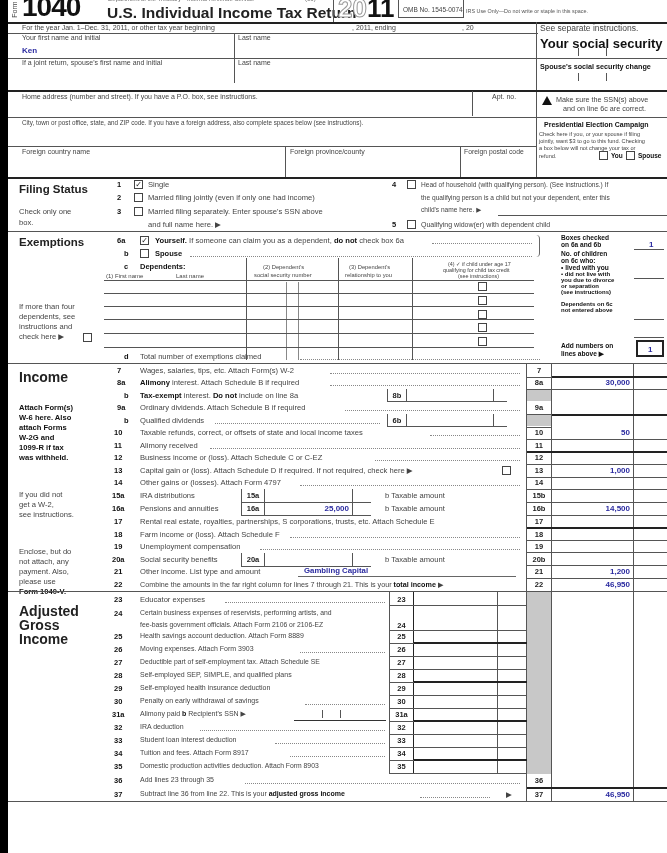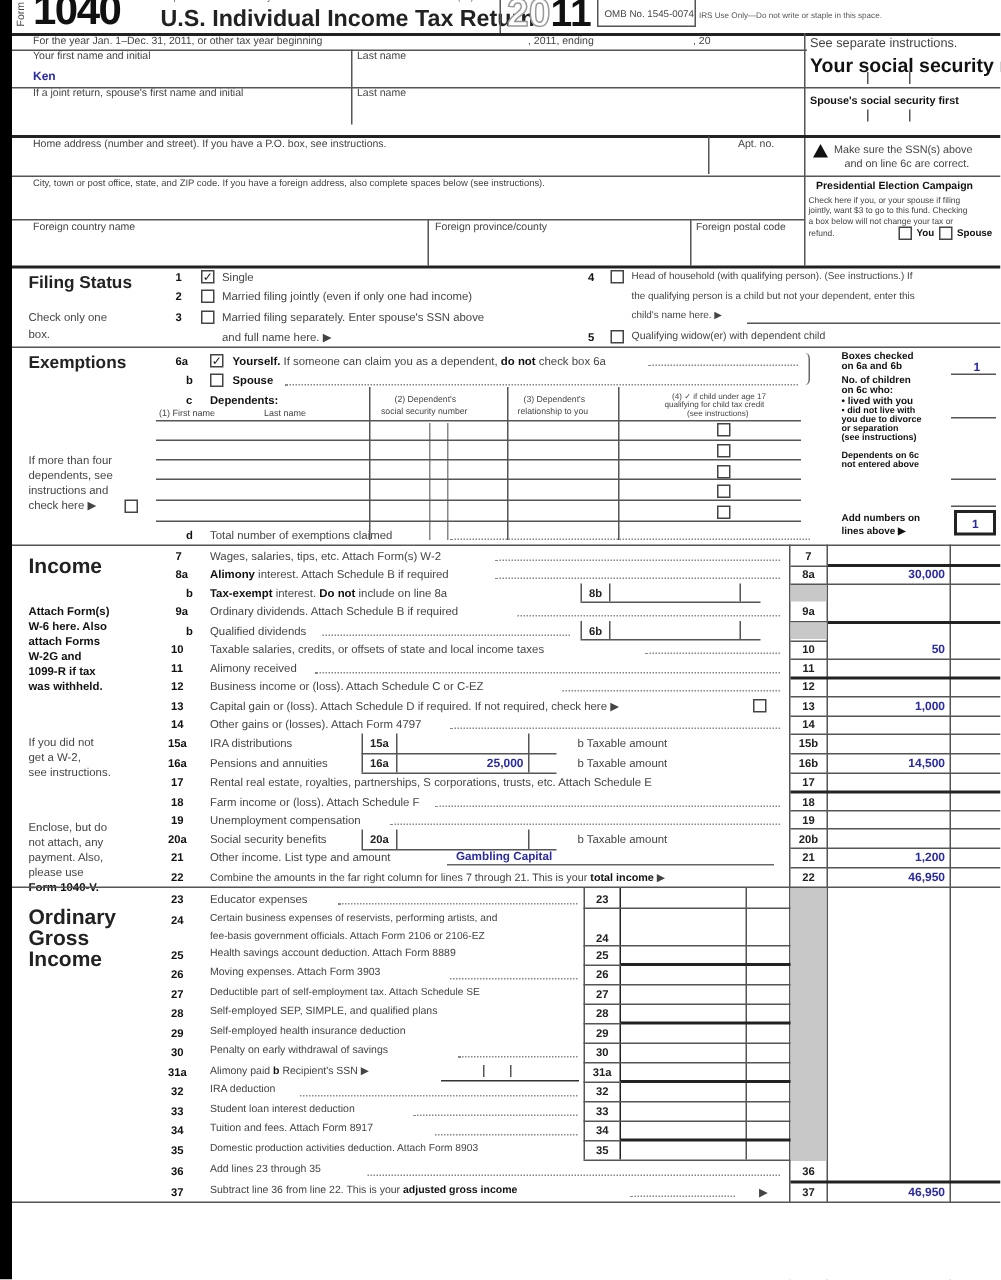--- a/index.html
+++ b/index.html
@@ -71,21 +71,21 @@
   <div class="vl" style="left:40px;top:2px;height:8px" data-name="ssn-separator"></div>
   <div class="vl" style="left:68px;top:2px;height:8px" data-name="ssn-separator"></div>
 </div>
 
 <div class="hl" style="left:8px;top:58px;width:659px" data-name="divider"></div>
 <div class="t" data-name="spouse-name-label" style="left:22px;top:59px">If a joint return, spouse's first name and initial</div>
 <div class="abs" data-name="spouse-first-name-input" style="left:20px;top:68px;width:212px;height:14px"></div>
 <div class="vl" style="left:234px;top:58px;height:25px" data-name="divider"></div>
 <div class="t" data-name="spouse-last-name-label" style="left:238px;top:59px">Last name</div>
 <div class="abs" data-name="spouse-last-name-input" style="left:236px;top:68px;width:298px;height:14px"></div>
-<div class="tb" data-name="spouse-ssn-label" style="left:540px;top:62px;font-size:7.2px">Spouse's social security first</div>
+<div class="tb" data-name="spouse-ssn-label" style="left:540px;top:62px;font-size:7.2px">Spouse's social security change</div>
 <div class="abs" data-name="spouse-ssn-input" style="left:538px;top:72px;width:128px;height:11px">
   <div class="vl" style="left:40px;top:1px;height:8px" data-name="ssn-separator"></div>
   <div class="vl" style="left:68px;top:1px;height:8px" data-name="ssn-separator"></div>
 </div>
 
 <div class="hl2" style="left:8px;top:90px;width:659px" data-name="divider"></div>
 <div class="t" data-name="home-address-label" style="left:22px;top:93px">Home address (number and street). If you have a P.O. box, see instructions.</div>
 <div class="abs" data-name="home-address-input" style="left:20px;top:102px;width:450px;height:14px"></div>
 <div class="vl" style="left:472px;top:91px;height:25px" data-name="divider"></div>
 <div class="t" data-name="apt-label" style="left:492px;top:93px">Apt. no.</div>
@@ -317,21 +317,21 @@
   <div class="vl" style="left:406px;top:414px;height:12px"></div>
   <div class="abs" data-name="line-9b-amount-input" style="left:407px;top:414px;width:86px;height:12px"></div>
   <div class="vl" style="left:493px;top:414px;height:12px"></div>
   <div class="hl" style="left:387px;top:426px;width:120px"></div>
   <div class="gray" style="left:527px;top:415px;width:24px;height:11px" data-name="shaded-cell"></div>
 </div>
 <div class="hl" style="left:527px;top:427px;width:25px" data-name="divider"></div>
 
 <div data-name="income-line-10">
   <div class="num" style="left:114px;top:428px">10</div>
-  <div class="desc" style="left:140px;top:428px">Taxable salaries, credits, or offsets of state and local income taxes</div>
+  <div class="desc" style="left:140px;top:428px">Taxable refunds, correct, or offsets of state and local income taxes</div>
   <div class="dots" style="left:430px;top:435px;width:90px" data-name="dot-leader"></div>
   <div class="rn" style="left:527px;top:428px;width:24px">10</div>
   <div class="abs" data-name="line-10-amount-input" style="left:552px;top:427px;width:80px;height:12px">
       <span class="val" style="right:2px;top:1px">50</span>
     </div>
 </div>
 <div class="hl" style="left:527px;top:439px;width:140px" data-name="divider"></div>
 <div data-name="income-line-11">
   <div class="num" style="left:114px;top:441px">11</div>
   <div class="desc" style="left:140px;top:441px">Alimony received</div>
@@ -459,21 +459,21 @@
   <div class="num" style="left:114px;top:580px">22</div>
   <div class="desc" style="left:140px;top:580px;font-size:7.2px"><span>Combine the amounts in the far right column for lines 7 through 21. This is your </span><b>total income</b> <span>▶</span></div>
   <div class="rn" style="left:527px;top:580px;width:24px">22</div>
   <div class="abs" data-name="line-22-total-income" style="left:552px;top:579px;width:80px;height:12px">
       <span class="val" style="right:2px;top:1px">46,950</span>
     </div>
 </div>
 
 <div class="hl" style="left:8px;top:591px;width:659px" data-name="divider"></div>
 
-<div class="sect" data-name="agi-title-1" style="left:19px;top:603px;font-size:14px">Ordinary</div>
+<div class="sect" data-name="agi-title-1" style="left:19px;top:603px;font-size:14px">Adjusted</div>
 <div class="sect" data-name="agi-title-2" style="left:19px;top:617px;font-size:14px">Gross</div>
 <div class="sect" data-name="agi-title-3" style="left:19px;top:631px;font-size:14px">Income</div>
 
 <div class="gray" style="left:527px;top:592px;width:24px;height:243px" data-name="shaded-column"></div>
 <div class="vl" style="left:389px;top:592px;height:236px" data-name="agi-box-left"></div>
 <div class="vl2" style="left:413px;top:592px;height:236px;width:1px" data-name="agi-box-numcol"></div>
 <div class="vl" style="left:497px;top:592px;height:236px" data-name="agi-cents-col"></div>
 
 <div data-name="agi-line-23">
   <div class="num" style="left:114px;top:595px">23</div>

